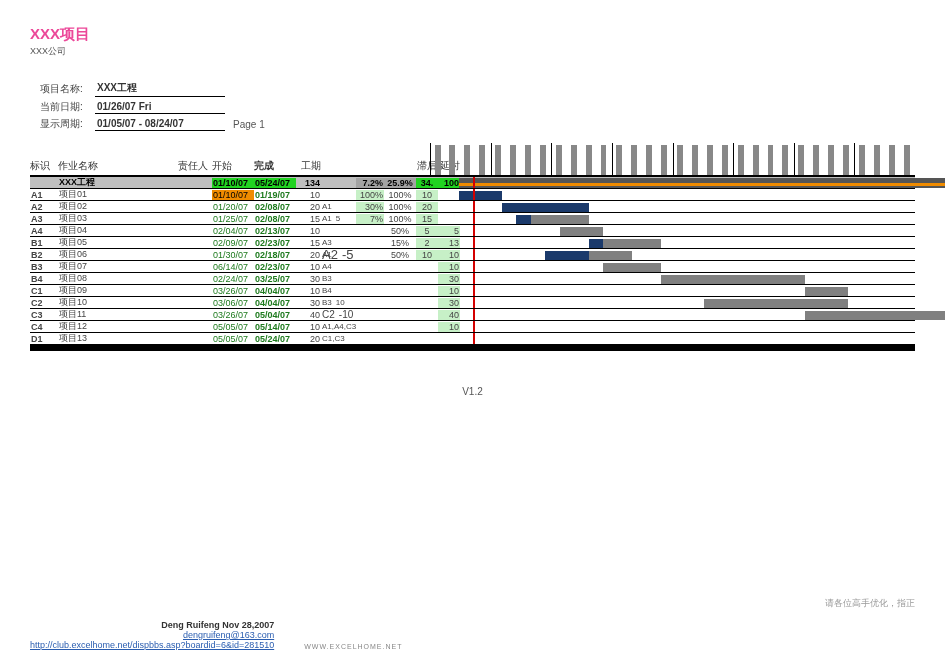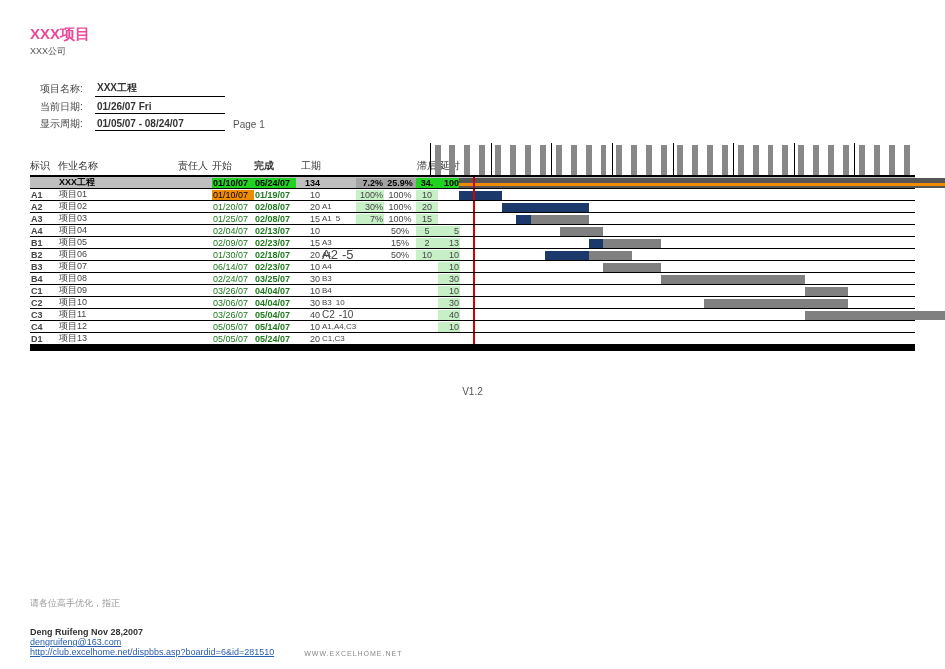--- a/index.html
+++ b/index.html
@@ -79,21 +79,21 @@
   .bar.sum  {
     height:6px; top:3px;
     background: repeating-linear-gradient(120deg,#000 0 4px,#fff 4px 8px);
   }
   .bar.sumline { height:3px; top:6px; background:#ef8b00; }
   .today-line { position:absolute; top:0; bottom:0; width:2px; background:#d40000; z-index:5;}
   .end-bar { height:6px; border-top:3px solid #000; border-bottom:3px solid #000; }
 
   .footer { margin-top:35px; }
   .version { text-align:center; font-size:10px; color:#555; }
-  .credits { margin-top:200px; font-size:9px; color:#666; }
+  .credits { margin-top:200px; font-size:9px; color:#666;text-align:right; }
   .credits .note { color:#999; margin-bottom:10px; }
   .credits a { color:#2a5db0; text-decoration:underline; }
   .logo-block { display:flex; align-items:flex-end; gap:30px; margin-top:4px;}
   .logo {
     font-family: Arial, sans-serif; font-size:20px; font-weight:bold;
     color:#0b7a3b; position:relative; padding:3px 6px;
     border:2px solid #0b7a3b; display:inline-block; letter-spacing:-1px;
   }
   .logo .home { color:#e0b400; }
   .logo .worm {
@@ -443,21 +443,21 @@
   <div class="row end-bar" style="height:0;"></div>
 
 </div>
 
 <div class="footer">
   <div class="version">V1.2</div>
   <div class="credits">
     <div class="note">请各位高手优化，指正</div>
     <div class="logo-block">
       <div>
-        <div style="font-weight:bold;color:#333;margin-top:7px;">Deng Ruifeng  Nov 28,2007</div>
+        <div style="font-weight:bold;color:#333;">Deng Ruifeng  Nov 28,2007</div>
         <a>dengruifeng@163.com</a><br>
         <a>http://club.excelhome.net/dispbbs.asp?boardid=6&amp;id=281510</a>
       </div>
       <div>
         <div class="logo-sub">WWW.EXCELHOME.NET</div>
       </div>
     </div>
   </div>
 </div>
 

